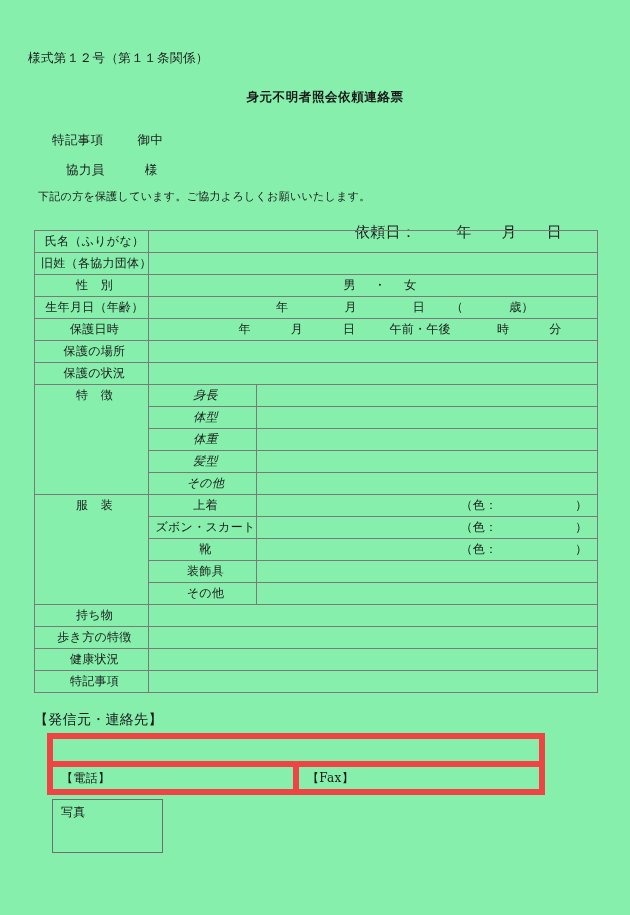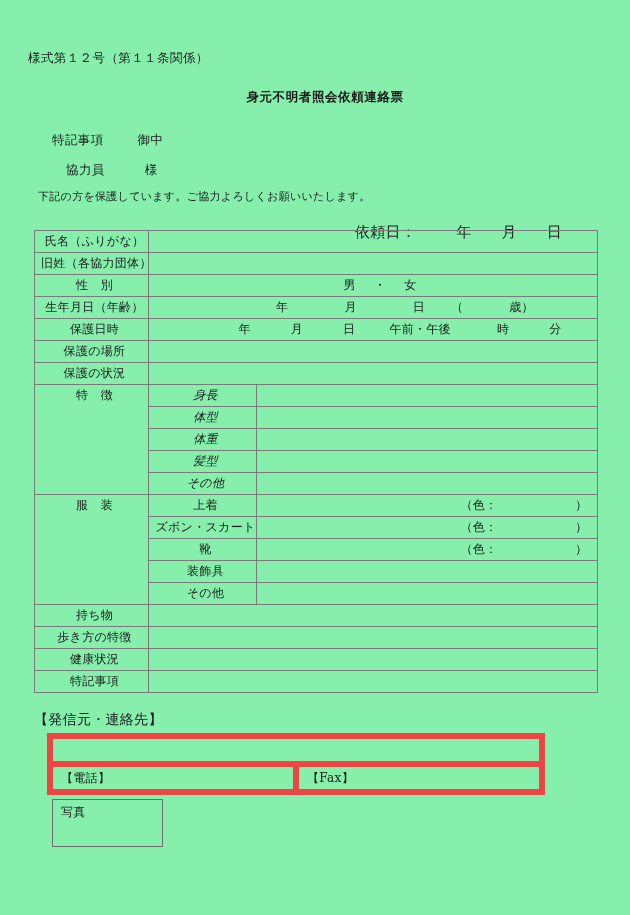--- a/index.html
+++ b/index.html
@@ -158,21 +158,21 @@
   }
   .contact-table td.blank-row { height: 22px; }
   .contact-table td.tel-cell { width: 283px; }
 
   
   .photo-box {
     position: absolute;
     left: 52px;
     top: 799px;
     width: 111px;
-    height: 48px;
+    height: 54px;
     border: 1px solid #6e6e6e;
     box-sizing: border-box;
     font-size: 12px;
     padding: 4px 0 0 8px;
     letter-spacing: 0.3px;
     white-space: nowrap;
   }
 </style>
 </head>
 <body>

